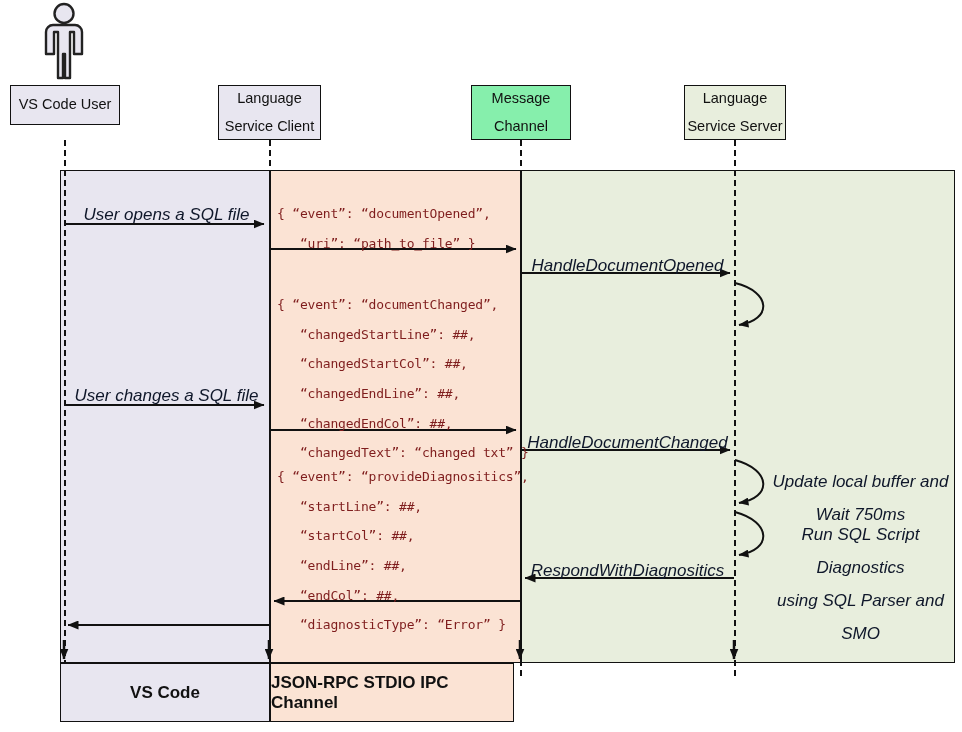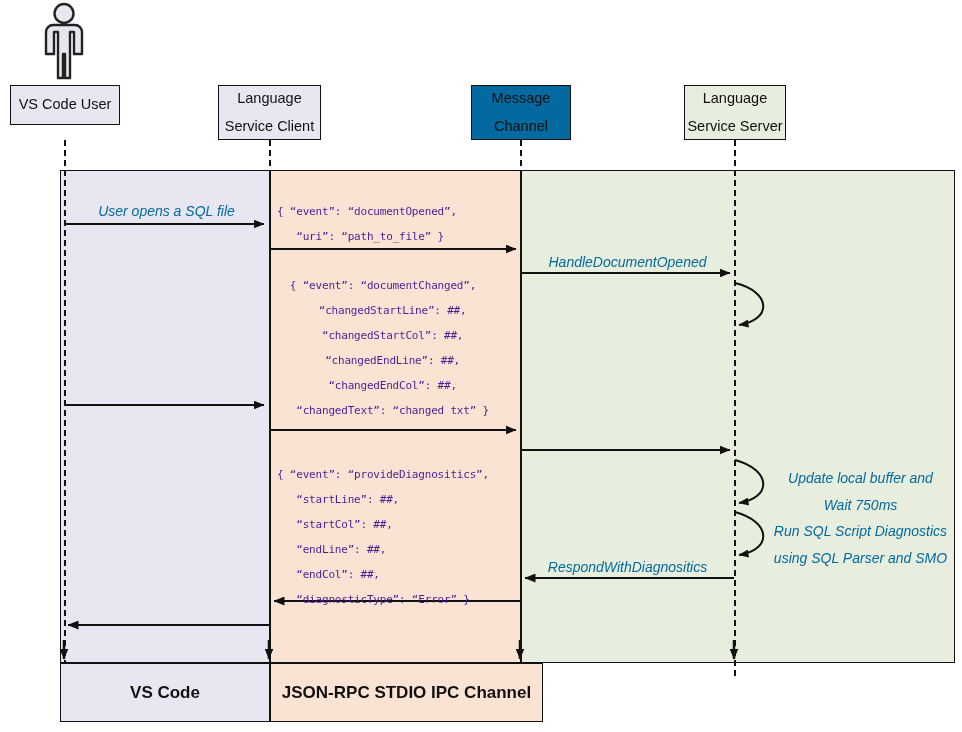--- a/index.html
+++ b/index.html
@@ -9,47 +9,47 @@
   
   .band{position:absolute;border:1.5px solid #111;box-sizing:border-box;}
   .band-vscode{left:60px;top:170px;width:210px;height:493px;background:#e8e6f0;}
   .band-ipc{left:270px;top:170px;width:251px;height:493px;background:#fbe3d4;}
   .band-host{left:521px;top:170px;width:434px;height:493px;background:#e8eedd;}
 
   
   .foot{position:absolute;top:663px;height:59px;border:1.5px solid #111;box-sizing:border-box;
         display:flex;align-items:center;justify-content:center;font-weight:bold;font-size:17px;color:#111;}
   .foot-vscode{left:60px;width:210px;background:#e8e6f0;}
-  .foot-ipc{left:270px;width:273px;background:#fbe3d4;}
+  .foot-ipc{left:270px;width:244px;background:#fbe3d4;}
   .foot-host{left:521px;width:434px;background:#e8eedd;}
 
   
   .pbox{position:absolute;border:1.5px solid #111;box-sizing:border-box;
         display:flex;flex-direction:column;align-items:center;justify-content:center;
         font-size:14.5px;color:#111;line-height:1.9;}
   .pbox span{display:block;text-align:center;white-space:nowrap;}
   .pbox-user{left:10px;top:85px;width:110px;height:40px;background:#e8e6f0;}
   .pbox-client{left:218px;top:85px;width:103px;height:55px;background:#e8e6f0;}
-  .pbox-proto{left:471px;top:85px;width:100px;height:55px;background:#0369a1;}
+  .pbox-proto{left:471px;top:85px;width:100px;height:55px;background:#86efac;}
   .pbox-server{left:684px;top:85px;width:102px;height:55px;background:#e8eedd;}
 
   
   .lifeline{position:absolute;top:140px;width:0;border-left:2.5px dashed #111;height:536px;}
 
   
   .actor{position:absolute;left:36px;top:2px;width:56px;height:78px;}
 
   
-  .lbl{position:absolute;font-style:italic;font-size:14px;color:#0369a1;
+  .lbl{position:absolute;font-style:italic;font-size:17px;color:#0f172a;
        text-align:center;line-height:1.95;white-space:pre-line;}
   .lbl-r{text-align:left;}
 
   
   .code{position:absolute;font-family:"DejaVu Sans Mono",monospace;
-        font-size:11px;color:#4c1d95;line-height:2.28;white-space:pre;letter-spacing:-0.2px;}
+        font-size:13px;color:#7f1d1d;line-height:2.28;white-space:pre;letter-spacing:-0.2px;}
 
   svg.overlay{position:absolute;left:0;top:0;width:962px;height:732px;pointer-events:none;}
 </style>
 </head>
 <body>
 
 <div id="stage">
 
   <div class="band band-vscode"></div>
   <div class="band band-ipc"></div>
@@ -118,38 +118,40 @@
     <line x1="269" y1="625" x2="68" y2="625" stroke="#111" stroke-width="2" marker-end="url(#ah)"></line>
 
     <line x1="64" y1="640" x2="64" y2="659" stroke="#111" stroke-width="2.5" marker-end="url(#ah)"></line>
     <line x1="269" y1="640" x2="269" y2="659" stroke="#111" stroke-width="2.5" marker-end="url(#ah)"></line>
     <line x1="520" y1="640" x2="520" y2="659" stroke="#111" stroke-width="2.5" marker-end="url(#ah)"></line>
     <line x1="734" y1="640" x2="734" y2="659" stroke="#111" stroke-width="2.5" marker-end="url(#ah)"></line>
   </svg>
 
   <div class="lbl" style="left:64px;top:198px;width:205px;">User opens a SQL file</div>
 
+  <div class="lbl" style="left:64px;top:379px;width:205px;">User changes a SQL file</div>
 
 
   <div class="lbl" style="left:525px;top:249px;width:205px;">HandleDocumentOpened</div>
 
+  <div class="lbl" style="left:525px;top:426px;width:205px;">HandleDocumentChanged</div>
 
   <div class="lbl" style="left:525px;top:554px;width:205px;">RespondWithDiagnositics</div>
 
 
   <div class="lbl" style="left:763px;top:465px;width:195px;">Update local buffer and
 Wait 750ms</div>
 
   <div class="lbl" style="left:763px;top:518px;width:195px;">Run SQL Script Diagnostics
 using SQL Parser and SMO</div>
 
   <div class="code" style="left:277px;top:199px;">{ “event”: “documentOpened”,
    “uri”: “path_to_file” }</div>
 
-  <div class="code" style="left:277px;top:273px;text-align:center;">{ “event”: “documentChanged”,
+  <div class="code" style="left:277px;top:290px;">{ “event”: “documentChanged”,
    “changedStartLine”: ##,
    “changedStartCol”: ##,
    “changedEndLine”: ##,
    “changedEndCol”: ##,
    “changedText”: “changed txt” }</div>
 
   <div class="code" style="left:277px;top:462px;">{ “event”: “provideDiagnositics”,
    “startLine”: ##,
    “startCol”: ##,
    “endLine”: ##,

